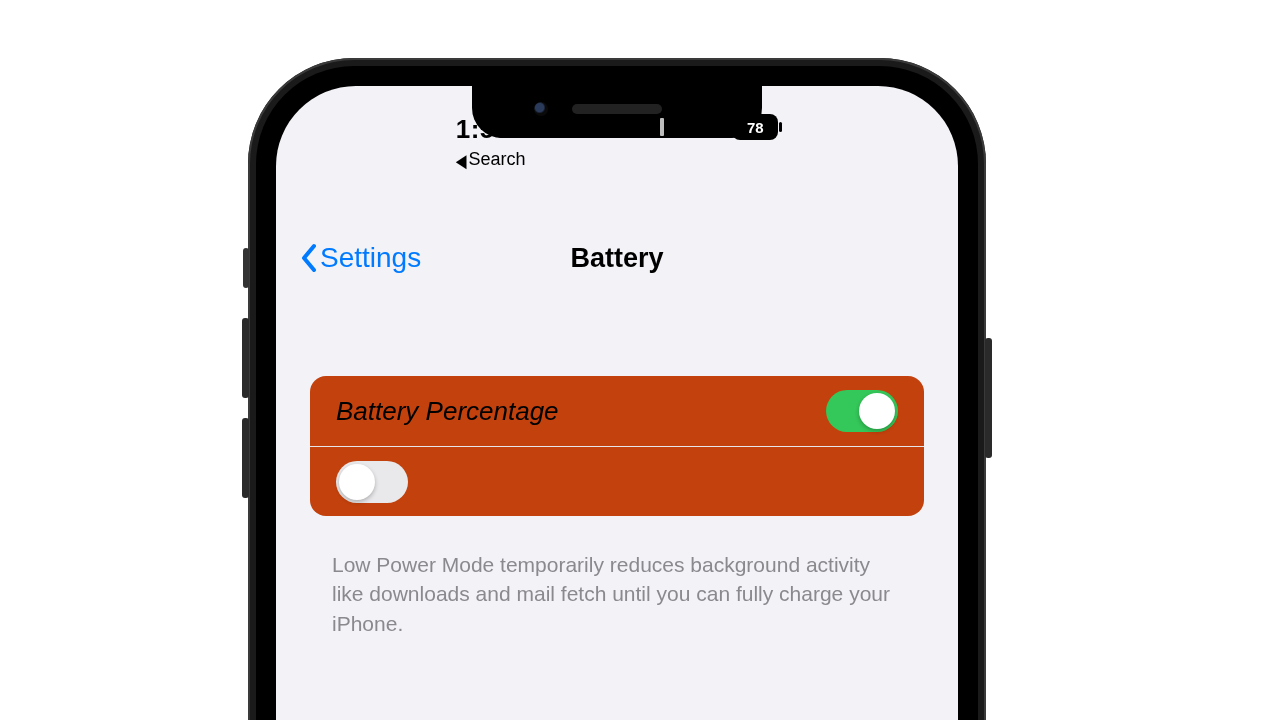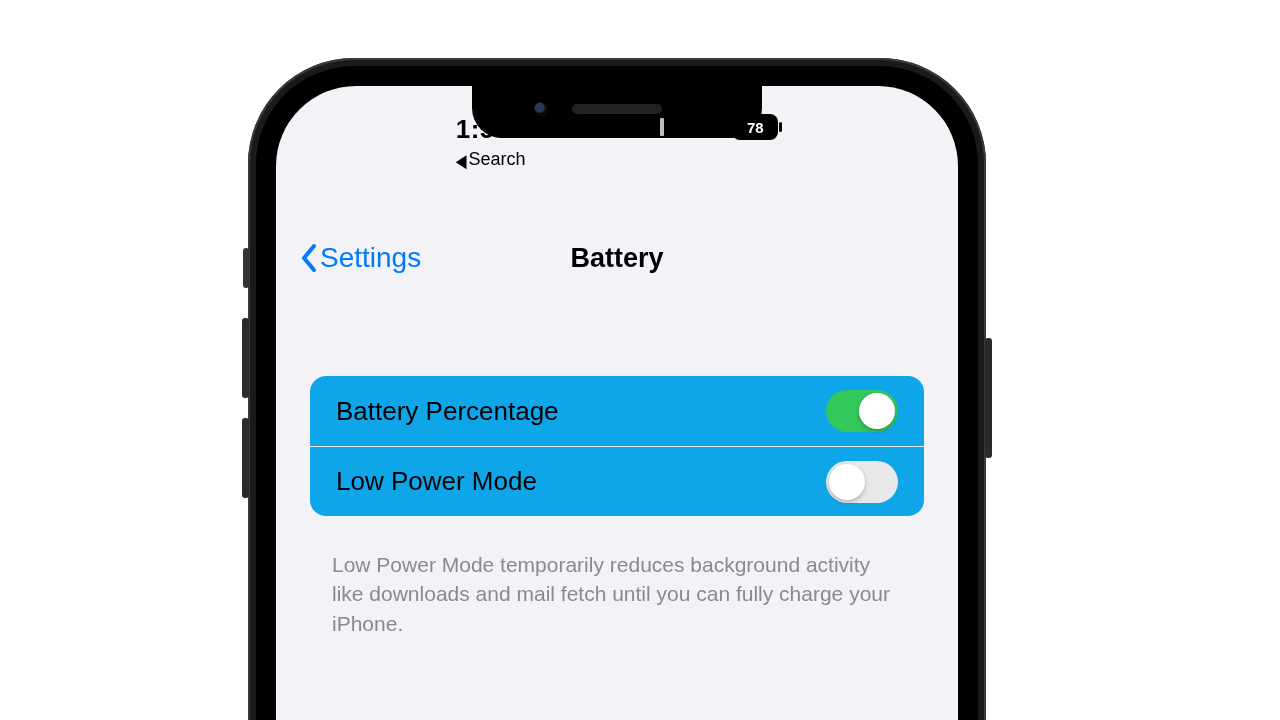--- a/index.html
+++ b/index.html
@@ -118,23 +118,24 @@
     display: flex; align-items: center; gap: 2px;
     color: #007aff; font-size: 28px;
   }
   .nav-back svg { stroke: #007aff; }
   .nav-title { font-size: 27px; font-weight: 600; color: #000; margin-top: 20px; }
 
   
   .card {
     position: absolute;
     top: 290px; left: 34px; right: 34px;
-    background: #0ea5e9;
+    background: #c2410c;
     border-radius: 16px;
     overflow: hidden;
+    font-style: italic;
   }
   .row {
     display: flex; align-items: center; justify-content: space-between;
     padding: 18px 26px;
     height: 70px;
   }
   .row + .row { border-top: 1px solid #e5e5ea; }
   .row-label { font-size: 26px; color: #000; }
 
   .toggle {
@@ -223,21 +224,20 @@
         </div>
 
         <div class="card">
           <div class="row">
             <div class="row-label">Battery Percentage</div>
             <div class="toggle on">
               <div class="knob"></div>
             </div>
           </div>
           <div class="row">
-            <div class="row-label">Low Power Mode</div>
             <div class="toggle off">
               <div class="knob"></div>
             </div>
           </div>
         </div>
 
         <div class="footer-text">Low Power Mode temporarily reduces background activity like downloads and mail fetch until you can fully charge your iPhone.</div>
 
       </div>
     </div>

